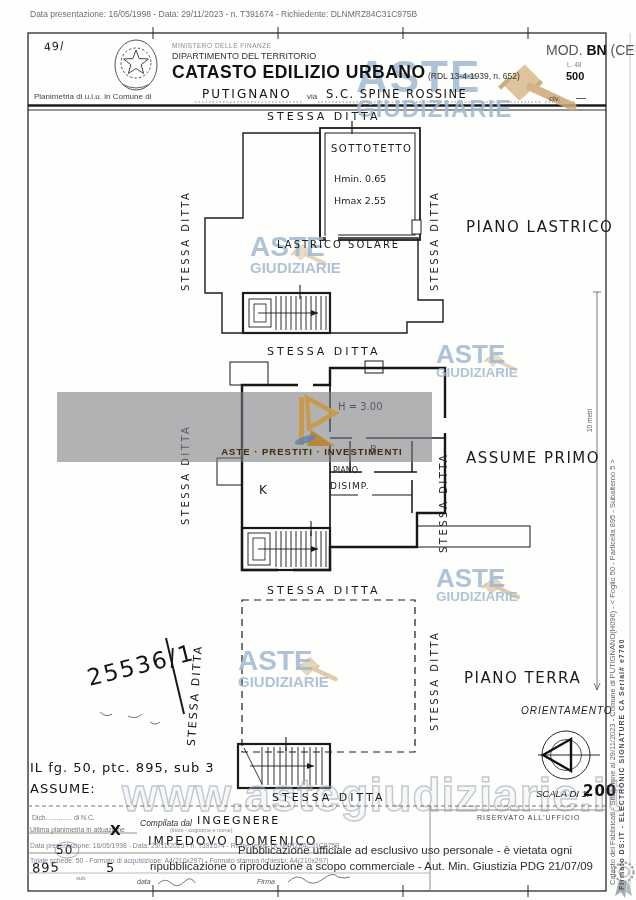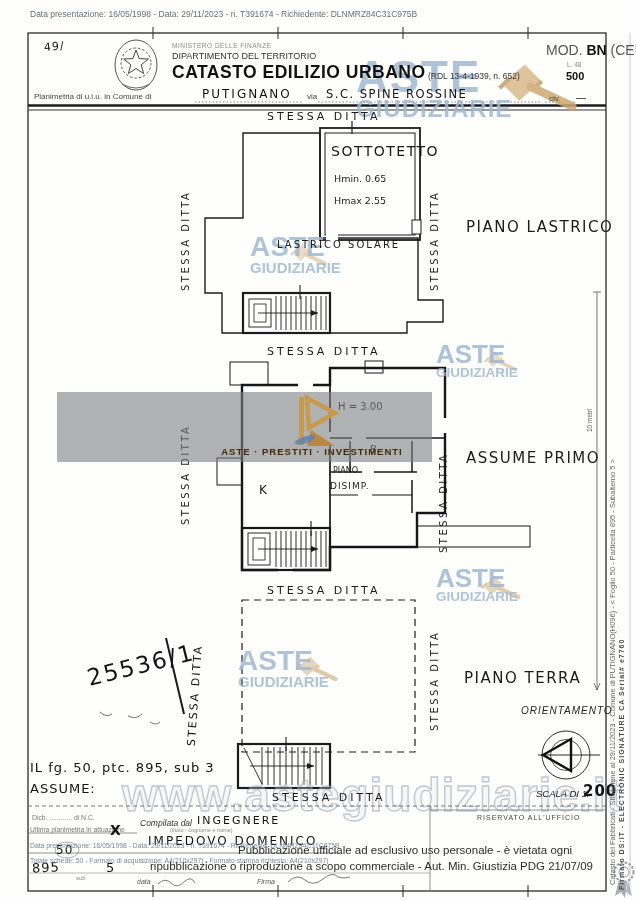--- a/index.html
+++ b/index.html
@@ -178,21 +178,21 @@
   <div class="abs print" style="left:566px;top:70px;font-size:11px;font-weight:bold;color:#111;">500</div>
 
   <div class="abs print" style="left:34px;top:92px;font-size:8px;color:#444;">Planimetria di u.i.u. in Comune di</div>
   <div class="abs hand" style="left:202px;top:87px;font-size:12px;letter-spacing:2px;">PUTIGNANO</div>
   <div class="abs print" style="left:307px;top:92px;font-size:8px;color:#444;">via</div>
   <div class="abs hand" style="left:326px;top:87px;font-size:11.5px;letter-spacing:1.5px;">S.C. SPINE ROSSINE</div>
   <div class="abs print" style="left:549px;top:94px;font-size:8px;color:#444;">civ.</div>
   <div class="abs print" style="left:576px;top:92px;font-size:10px;color:#222;">—</div>
 
   <div class="abs arch" style="left:267px;top:110px;font-size:11px;letter-spacing:3px;">STESSA DITTA</div>
-  <div class="abs arch" style="left:331px;top:143px;font-size:14px;letter-spacing:1.5px;">SOTTOTETTO</div>
+  <div class="abs arch" style="left:331px;top:143px;font-size:10px;letter-spacing:1.5px;">SOTTOTETTO</div>
   <div class="abs arch" style="left:334px;top:173px;font-size:9.5px;">Hmin. 0.65</div>
   <div class="abs arch" style="left:334px;top:195px;font-size:9.5px;">Hmax 2.55</div>
   <div class="abs arch" style="left:277px;top:239px;font-size:10px;letter-spacing:2px;">LASTRICO SOLARE</div>
   <div class="abs arch" style="left:466px;top:218px;font-size:15px;letter-spacing:1.5px;">PIANO LASTRICO</div>
   <div class="abs arch vtext" style="left:180px;top:196px;font-size:10px;letter-spacing:2.5px;height:95px;">STESSA DITTA</div>
   <div class="abs arch vtext" style="left:429px;top:196px;font-size:10px;letter-spacing:2.5px;height:95px;">STESSA DITTA</div>
 
   <div class="abs arch" style="left:267px;top:345px;font-size:11px;letter-spacing:3px;">STESSA DITTA</div>
   <div class="abs arch" style="left:338px;top:401px;font-size:10px;">H = 3.00</div>
   <div class="abs arch" style="left:370px;top:444px;font-size:10px;">B</div>

